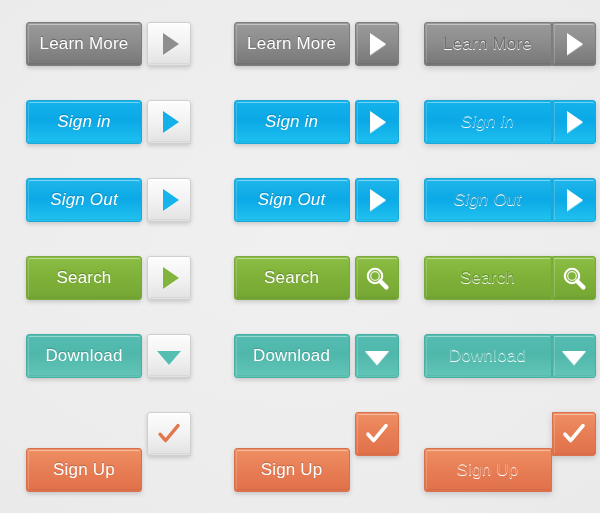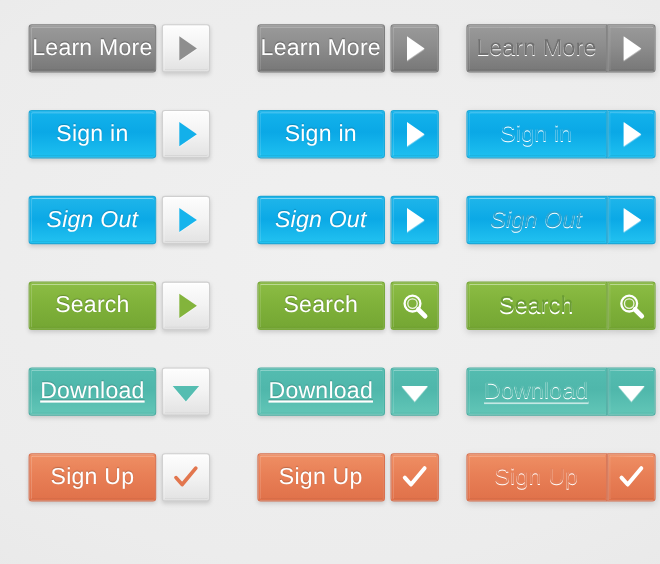--- a/index.html
+++ b/index.html
@@ -52,21 +52,21 @@
   }
 
   .btn-body {
     position: relative;
     display: flex;
     align-items: center;
     justify-content: center;
     height: 44px;
     box-sizing: border-box;
     border-radius: 3px;
-    font-size: 21px;
+    font-size: 17px;
     letter-spacing: 0.2px;
     white-space: nowrap;
     padding: 0 14px;
   }
 
   .btn-icon {
     position: relative;
     display: flex;
     align-items: center;
     justify-content: center;
@@ -131,20 +131,21 @@
     background: linear-gradient(to bottom, #9a9a9a 0%, #8d8d8d 45%, #777777 100%);
     border: 1px solid #7d7d7d;
   }
   .th-gray.style-c .btn-body { color: #6f6f6f; text-shadow: 0 1px 0 #ffffff; }
 
   .th-blue .btn-body {
     background: linear-gradient(to bottom, #14b3ec 0%, #0aa8e6 45%, #1ec0f0 100%);
     border: 1px solid #1ba8d8;
     color: #ffffff;
     text-shadow: 0 -1px 1px rgba(0,0,0,0.22);
+    font-style: italic;
   }
   .th-blue.style-b .btn-icon,
   .th-blue.style-c .btn-icon {
     background: linear-gradient(to bottom, #14b3ec 0%, #0aa8e6 45%, #1ec0f0 100%);
     border: 1px solid #1ba8d8;
   }
   .th-blue.style-c .btn-body { color: #18a9e0; text-shadow: 0 1px 0 #ffffff; }
 
   .th-blue2 .btn-body {
     background: linear-gradient(to bottom, #20b6ea 0%, #0ba9e6 48%, #22c2f0 100%);
@@ -171,34 +172,34 @@
     background: linear-gradient(to bottom, #8cbd45 0%, #80b23a 45%, #74a633 100%);
     border: 1px solid #79a93a;
   }
   .th-green.style-c .btn-body { color: #6a9c34; text-shadow: 0 1px 0 #ffffff; }
 
   .th-teal .btn-body {
     background: linear-gradient(to bottom, #54bcb0 0%, #4fb7ab 45%, #62c6b7 100%);
     border: 1px solid #4aafa3;
     color: #ffffff;
     text-shadow: 0 -1px 1px rgba(0,0,0,0.2);
-    text-decoration: underline;
   }
   .th-teal.style-b .btn-icon,
   .th-teal.style-c .btn-icon {
     background: linear-gradient(to bottom, #54bcb0 0%, #4fb7ab 45%, #62c6b7 100%);
     border: 1px solid #4aafa3;
   }
   .th-teal.style-c .btn-body { color: #5bbcb0; text-shadow: 0 1px 0 #ffffff; }
 
   .th-orange .btn-body {
     background: linear-gradient(to bottom, #ef8f64 0%, #e87f56 45%, #e0714a 100%);
     border: 1px solid #d9714f;
     color: #ffffff;
     text-shadow: 0 -1px 1px rgba(0,0,0,0.22);
+    margin-top: 36px;
   }
   .th-orange.style-b .btn-icon,
   .th-orange.style-c .btn-icon {
     background: linear-gradient(to bottom, #ef8f64 0%, #e87f56 45%, #e0714a 100%);
     border: 1px solid #d9714f;
   }
   .th-orange.style-c .btn-body { color: #e4825d; text-shadow: 0 1px 0 #ffffff; }
 
   
   .glyph { position: relative; z-index: 2; display: block; }

